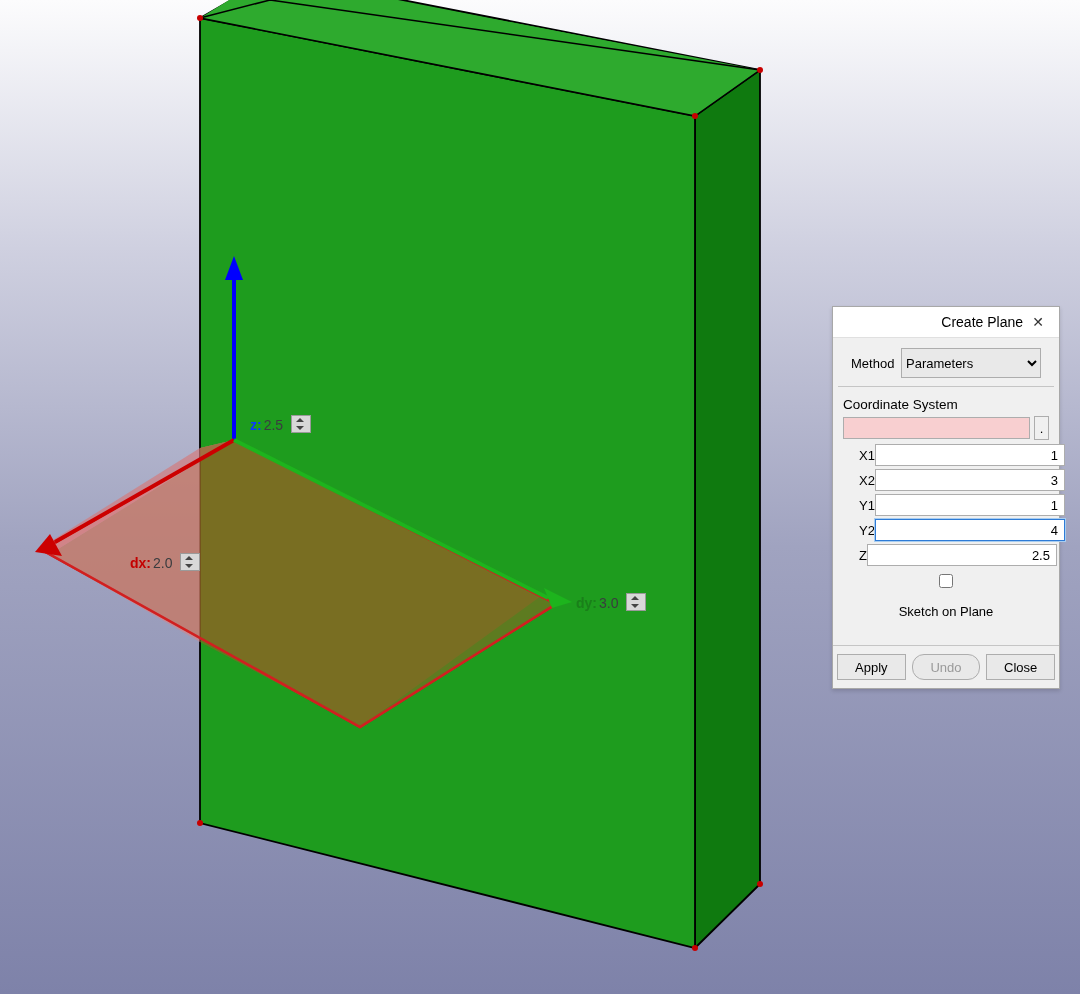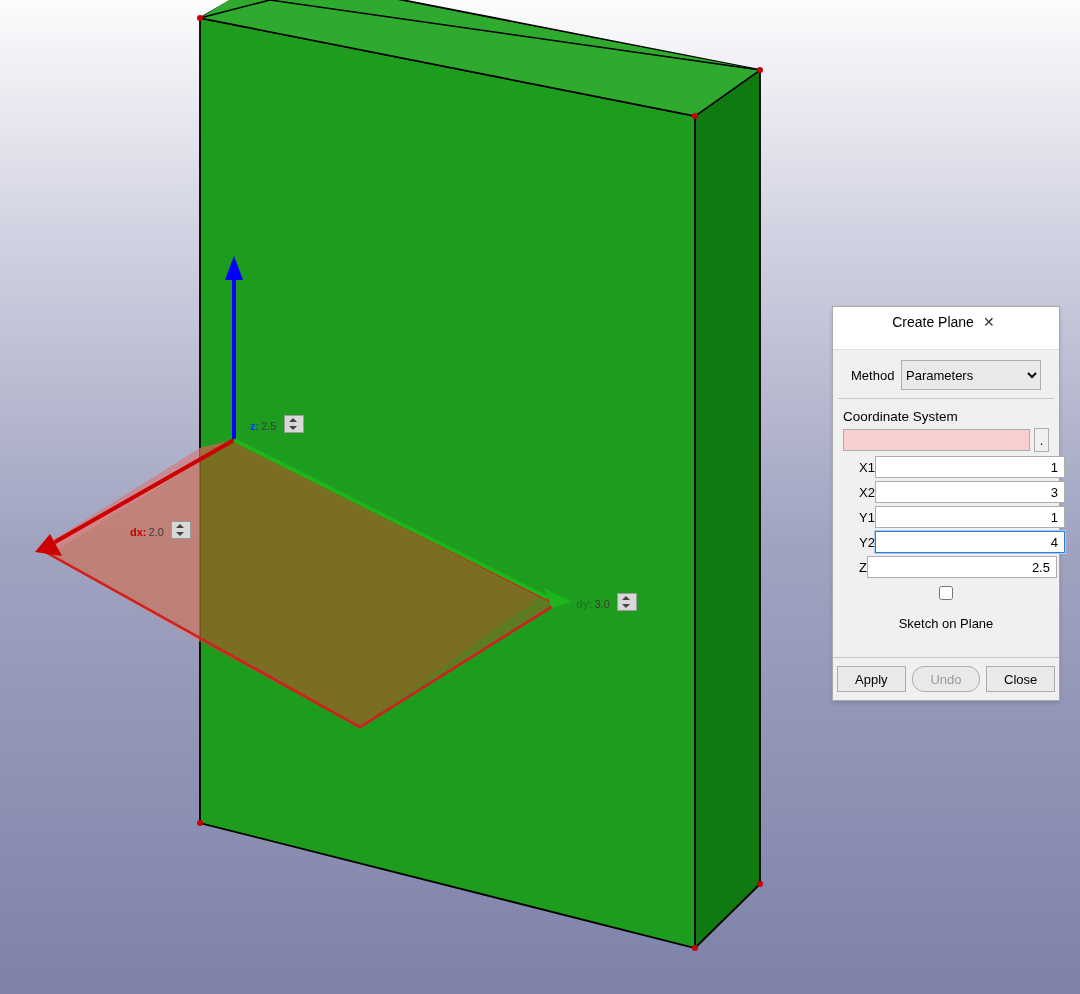--- a/index.html
+++ b/index.html
@@ -16,21 +16,21 @@
     inset: 0;
     background: linear-gradient(to bottom, #fcfcfd 0%, #cfd0e0 25%, #a0a3c0 55%, #7e82a9 100%);
   }
   .scene-svg {
     position: absolute;
     left: 0; top: 0;
     width: 1080px; height: 994px;
   }
   .axis-label {
     position: absolute;
-    font-size: 11px;
+    font-size: 14px;
     color: #3a3c3f;
     pointer-events: none;
     white-space: nowrap;
   }
   .axis-letter {
     color: #0a3aff;
     font-weight: 600;
     margin-right: 2px;
   }
   .axis-letter.red { color: #c40000; }
@@ -62,23 +62,23 @@
     top: 306px;
     width: 228px;
     background: #f0f0f0;
     border: 1px solid #a8a8a8;
     box-shadow: 0 2px 4px rgba(0,0,0,0.15);
     box-sizing: border-box;
   }
   .dialog-titlebar {
     display: flex;
     align-items: center;
-    justify-content: center;
+    justify-content: flex-end;
     height: 30px;
-    padding: 0 6px 12px 10px;
+    padding: 0 6px 0 10px;
     background: #fff;
     border-bottom: 1px solid #e0e0e0;
     font-size: 14px;
   }
   .close-icon {
     width: 30px; height: 24px;
     display:flex;align-items:center;justify-content:center;
     font-size: 14px;
     color: #333;
     cursor: pointer;
@@ -229,21 +229,21 @@
     <polygon points="50,534 62,556 35,552" fill="#cc0000"></polygon>
 
     <line x1="234" y1="440" x2="548" y2="598" stroke="#1db41d" stroke-width="4"></line>
     <polygon points="544,588 552,608 572,602" fill="#1db41d"></polygon>
   </svg>
 
   <div class="axis-label" style="left:250px; top:412px;">
     <span class="axis-letter">z:</span><span>2.5</span>
     <span class="spinner"></span>
   </div>
-  <div class="axis-label" style="left:130px; top:518px;">
+  <div class="axis-label" style="left:130px; top:550px;">
     <span class="axis-letter red">dx:</span><span>2.0</span>
     <span class="spinner"></span>
   </div>
   <div class="axis-label" style="left:576px; top:590px;">
     <span class="axis-letter green">dy:</span><span>3.0</span>
     <span class="spinner"></span>
   </div>
 
   <div class="dialog">
     <div class="dialog-titlebar">

